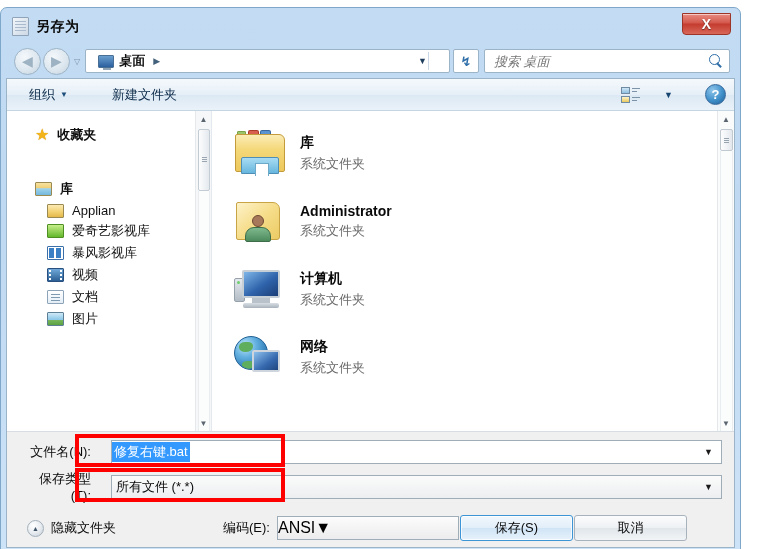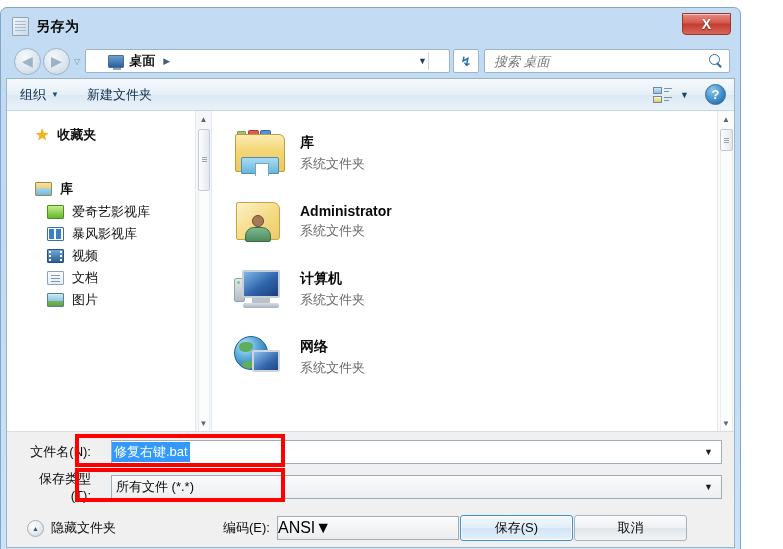--- a/index.html
+++ b/index.html
@@ -83,21 +83,21 @@
     margin: 0 5px 0 4px;
     font-size: 8px; color: #7d96ab;
   }
   .addressbar {
     flex: 1;
     height: 24px;
     background: #ffffff;
     border: 1px solid #9cb4c8;
     border-radius: 2px;
     display: flex; align-items: center;
-    padding: 0 4px 0 22px;
+    padding: 0 4px 0 12px;
     position: relative;
   }
   .addr-icon {
     width: 16px; height: 13px;
     background: linear-gradient(to bottom, #6a9fd0, #2b5f9e);
     border: 1px solid #4a6f95;
     border-radius: 1px;
     position: relative; margin-right: 5px; flex: none;
   }
   .addr-icon::after {
@@ -152,21 +152,22 @@
     height: 470px;
     display: flex; flex-direction: column;
   }
 
   
   .toolbar {
     height: 32px;
     background: linear-gradient(to bottom, #f5f9fc 0%, #e6eff7 50%, #dbe8f3 51%, #eaf2f9 100%);
     border-bottom: 1px solid #c4d5e3;
     display: flex; align-items: center;
-    padding: 0 8px 0 5px;
+    padding: 0 8px 0 14px;
+    gap: 16px;
   }
   .tb-item {
     font-size: 13px; color: #0c2b4a;
     padding: 3px 8px; cursor: pointer;
     display: flex; align-items: center; gap: 5px;
   }
   .tb-item .cv { font-size: 8px; color: #1c4e7c; }
   .tb-spacer { flex: 1; }
   .view-icon {
     width: 20px; height: 18px; position: relative; cursor: pointer;
@@ -598,20 +599,24 @@
             <span class="star-icon">★</span>
             <span>收藏夹</span>
           </div>
 
           <div class="sb-group lib">
             <span class="ico folder-lib"></span>
             <span>库</span>
           </div>
 
           <div class="sb-item">
+            <span class="ico folder-plain"></span>
+            <span>Applian</span>
+          </div>
+          <div class="sb-item">
             <span class="ico green"></span>
             <span>爱奇艺影视库</span>
           </div>
           <div class="sb-item">
             <span class="ico blue"></span>
             <span>暴风影视库</span>
           </div>
           <div class="sb-item">
             <span class="ico film"></span>
             <span>视频</span>

